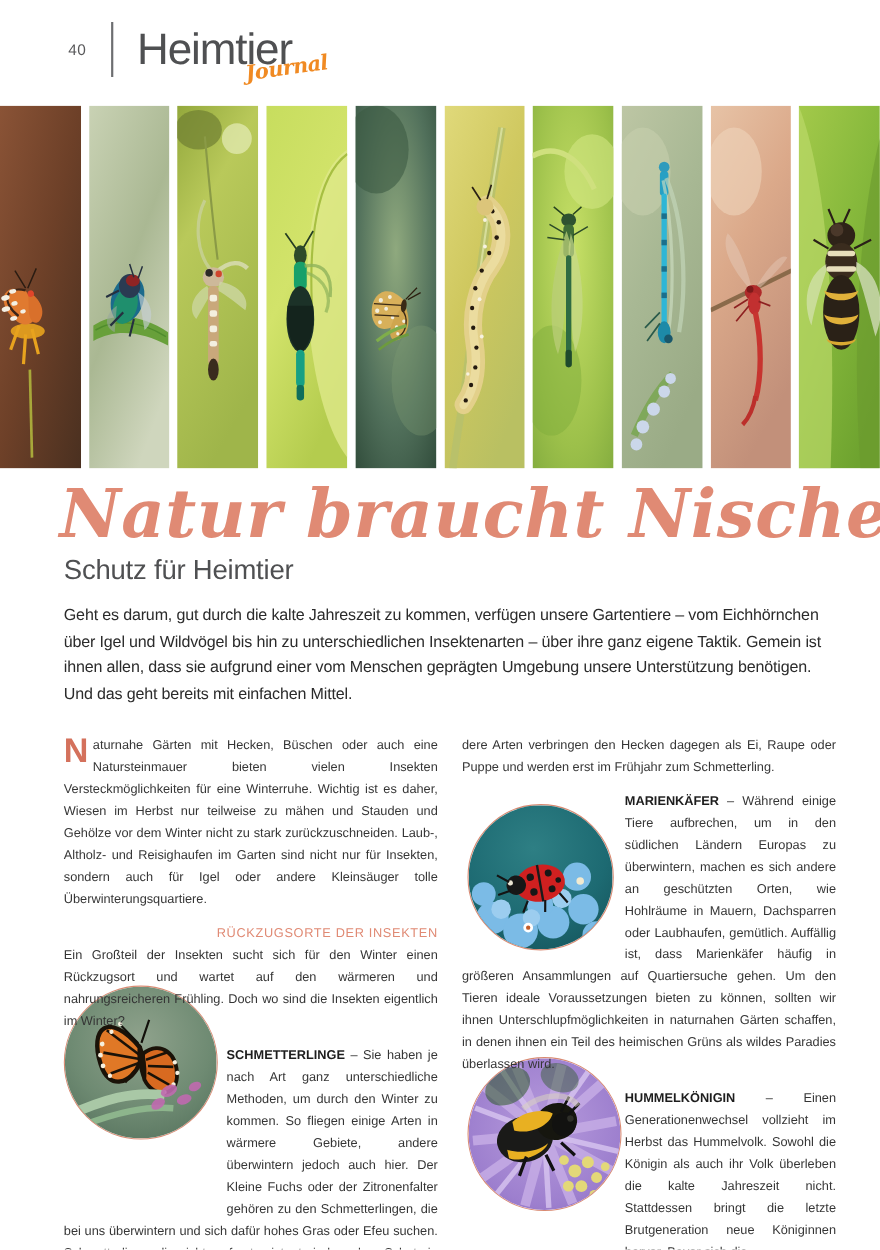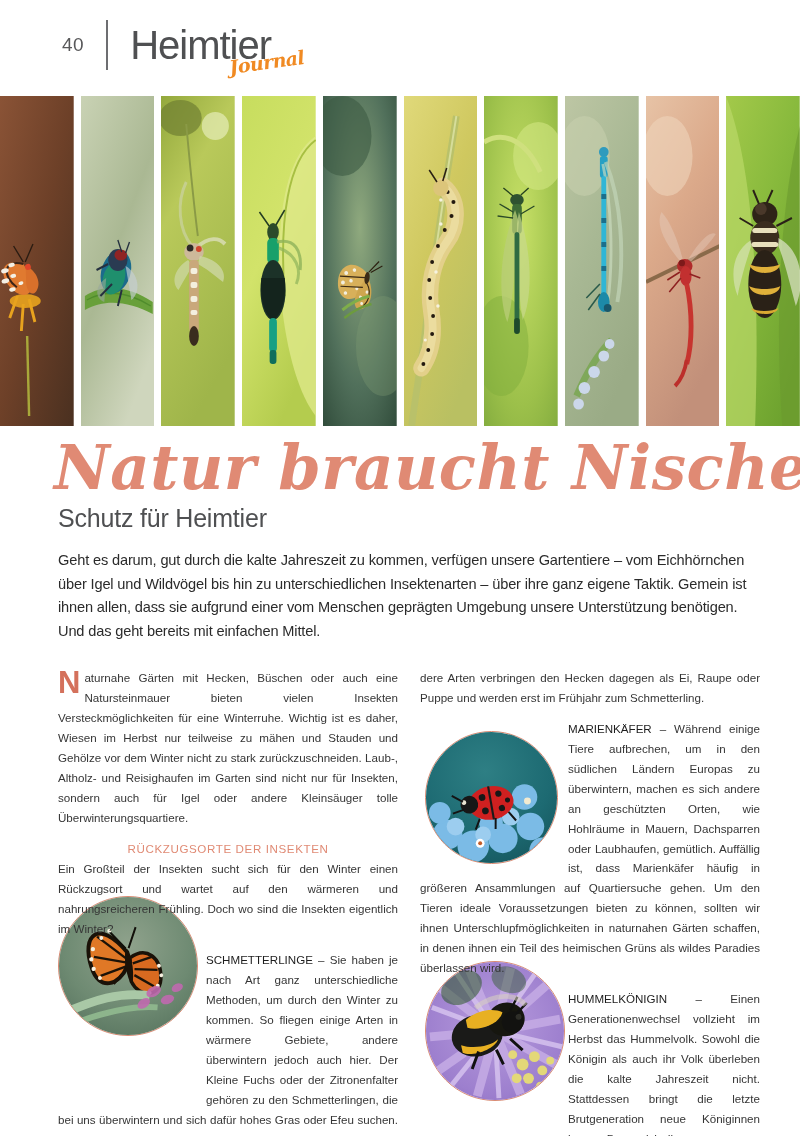--- a/index.html
+++ b/index.html
@@ -14,21 +14,21 @@
   }
 
   
   .page-header {
     height: 90px;
     display: flex;
     align-items: center;
     padding-left: 62px;
   }
   .folio {
-    font-size: 19px;
+    font-size: 14px;
     color: #58585a;
     letter-spacing: .5px;
     font-family: "Liberation Sans", sans-serif;
   }
   .folio-rule {
     width: 2px;
     height: 50px;
     background: #6d6e71;
     margin: 0 22px 0 22px;
   }
@@ -125,33 +125,33 @@
   .col-right { left: 362px; }
 
   .col p { margin-bottom: 11px; }
   .col p:last-child { margin-bottom: 0; }
 
   .section-label {
     color: #e08a74;
     font-size: 11.6px;
     letter-spacing: .6px;
     margin-bottom: 1px;
-    text-align: center;
+    text-align: right;
   }
 
   .dropcap::first-letter {
     float: left;
     font-size: 31px;
     line-height: 26px;
     font-weight: bold;
     color: #d4715c;
     padding: 2px 4px 0 0;
   }
 
-  .lbl { font-weight: normal; color: #1d1d1d; }
+  .lbl { font-weight: bold; color: #1d1d1d; }
 
   
   .circle-photo {
     position: absolute;
     border-radius: 50%;
     overflow: hidden;
     border: 1.5px solid #d98a72;
   }
   .circle-photo svg { display: block; width: 100%; height: 100%; }
 

